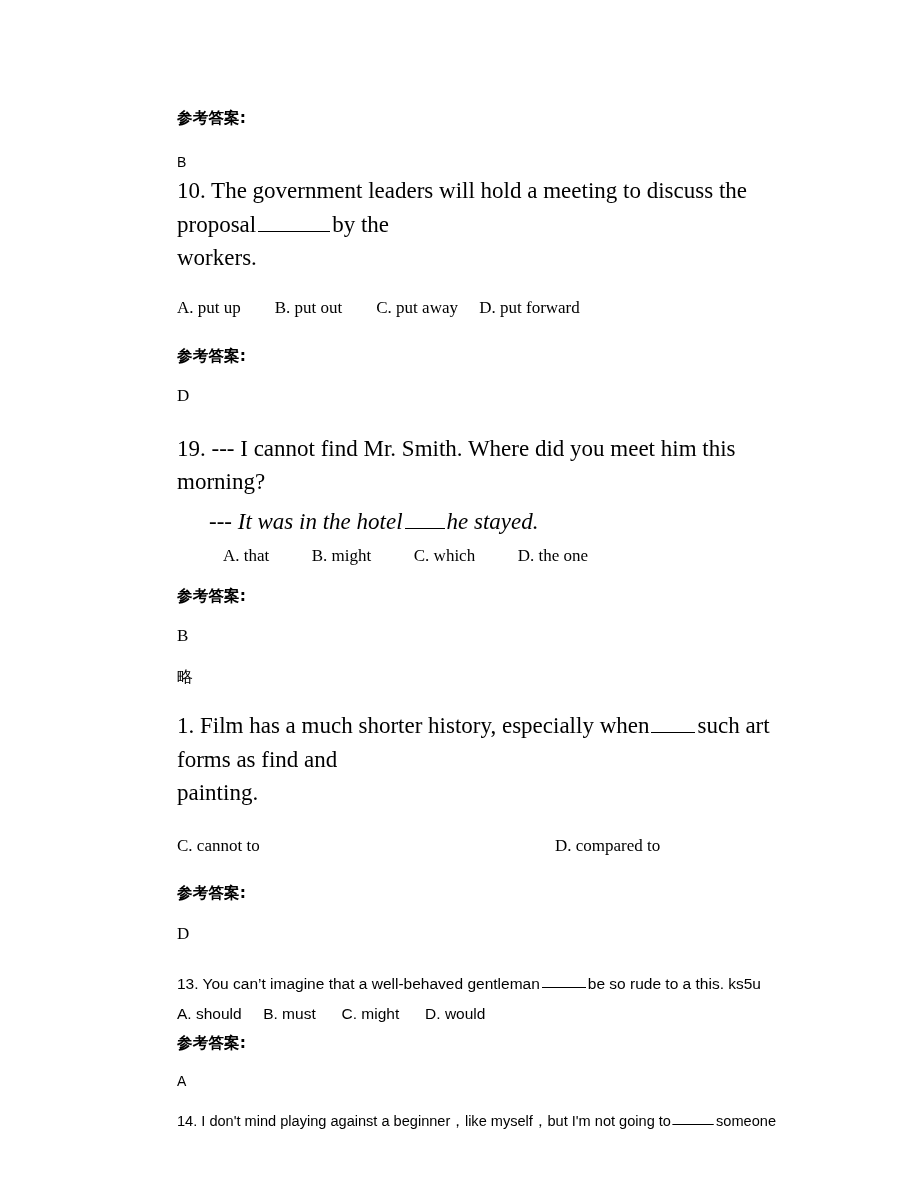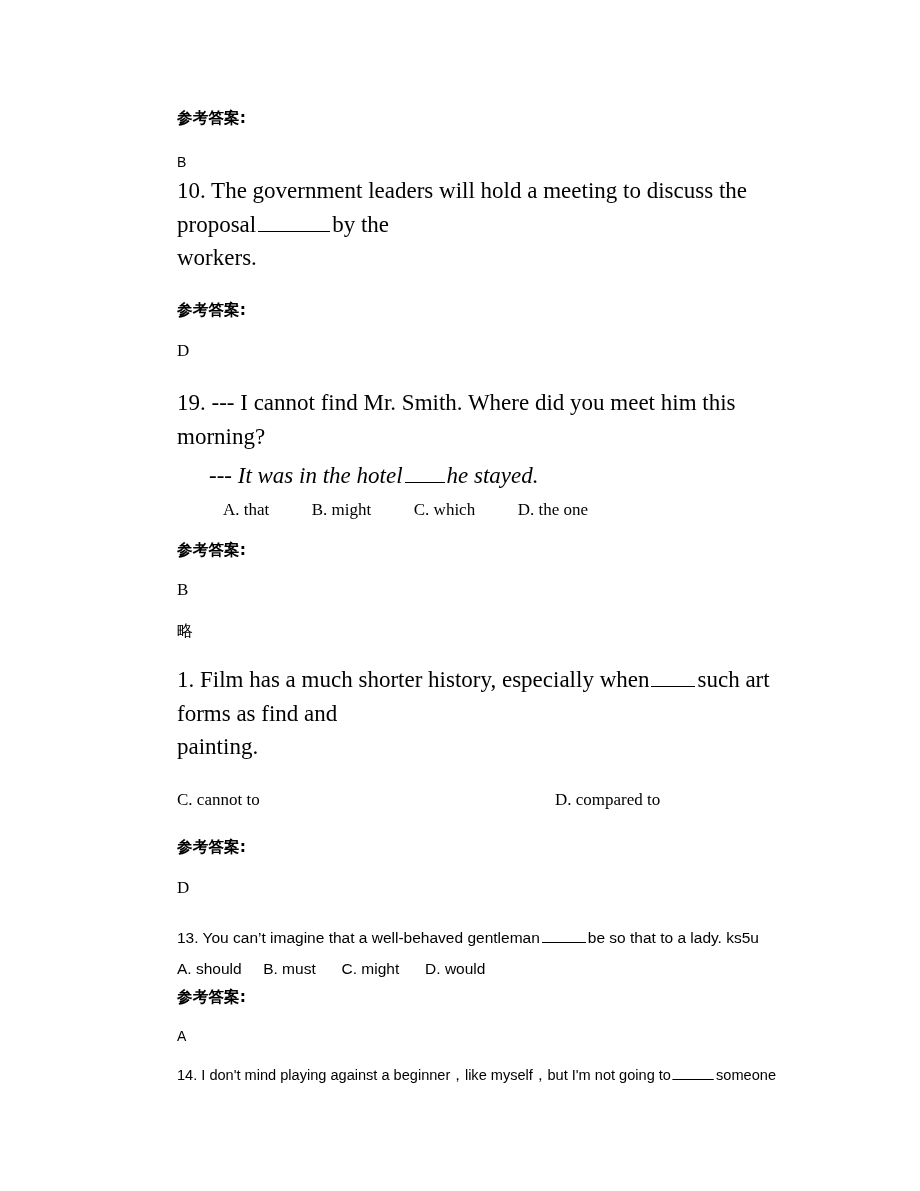--- a/index.html
+++ b/index.html
@@ -120,20 +120,21 @@
 
     <div class="blk ref-head" style="margin-top:110px;">参考答案:</div>
 
     <div class="blk ans-sans" style="margin-top:28px;">B</div>
 
     <div class="blk serif" style="margin-top:4px;">
       <span>10. The government leaders will hold a meeting to discuss the proposal</span><span class="blank w-long"></span><span>by the</span>
     </div>
     <div class="blk serif">workers.</div>
 
+    <div class="blk opts-serif" style="margin-top:22px;">A. put up        B. put out        C. put away     D. put forward</div>
 
     <div class="blk ref-head" style="margin-top:28px;">参考答案:</div>
 
     <div class="blk ans-serif" style="margin-top:22px;">D</div>
 
     <div class="blk serif" style="margin-top:26px;">19. --- I cannot find Mr. Smith. Where did you meet him this morning?</div>
 
     <div class="blk serif indent-1" style="margin-top:6px;">
       <span>--- It was in the hotel</span><span class="blank w-short"></span><span>he stayed.</span>
     </div>
@@ -154,21 +155,21 @@
     <div class="blk opts-two-col" style="margin-top:25px;">
       <span class="col-a">C. cannot to</span>
       <span class="col-b">D. compared to</span>
     </div>
 
     <div class="blk ref-head" style="margin-top:27px;">参考答案:</div>
 
     <div class="blk ans-serif" style="margin-top:23px;">D</div>
 
     <div class="blk sans" style="margin-top:29px;">
-      <span>13. You can’t imagine that a well-behaved gentleman</span><span class="blank w-mid"></span><span>be so that to a lady. ks5u</span>
+      <span>13. You can’t imagine that a well-behaved gentleman</span><span class="blank w-mid"></span><span>be so rude to a this. ks5u</span>
     </div>
 
     <div class="blk sans nowrap" style="margin-top:10px;">A. should     B. must      C. might      D. would</div>
 
     <div class="blk ref-head" style="margin-top:10px;">参考答案:</div>
 
     <div class="blk ans-sans" style="margin-top:22px;">A</div>
 
     <div class="blk sans-narrow" style="margin-top:20px;">
       <span>14. I don't mind playing against a beginner，like myself，but I'm not going to</span><span class="blank w-mid"></span><span>someone</span>

